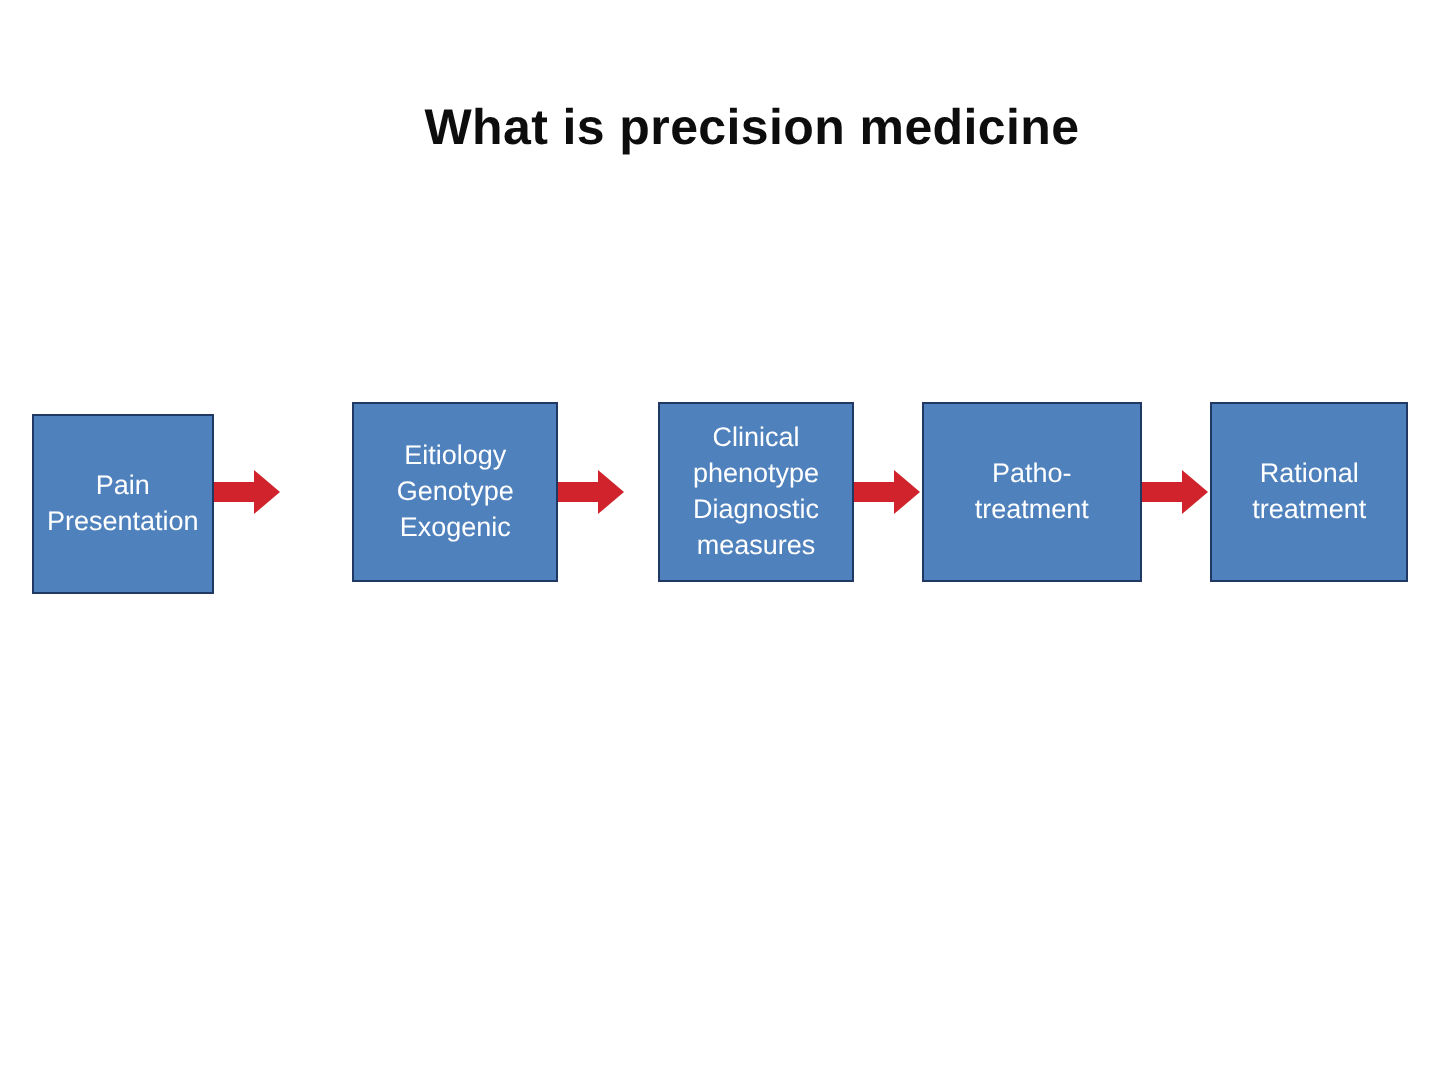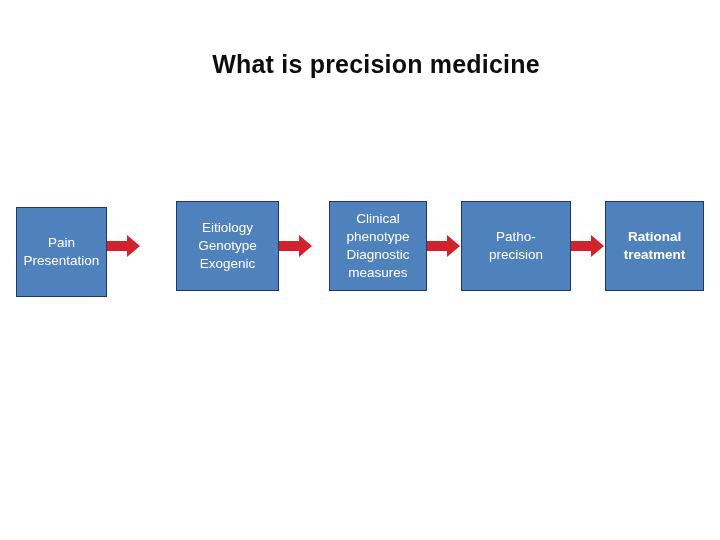--- a/index.html
+++ b/index.html
@@ -57,21 +57,21 @@
   }
   .box .box-text {
     display: block;
     width: 100%;
     white-space: pre-line;
   }
   .box-1 { width: 112px; margin-top: 12px; }
   .box-2 { width: 128px; margin-left: 35px; }
   .box-3 { width: 120px; margin-left: 16px; }
   .box-4 { width: 137px; }
-  .box-5 { width: 122px; font-weight: bold; }
+  .box-5 { width: 122px; }
 
   .arrow {
     flex: 1 1 auto;
     display: flex;
     align-items: center;
     justify-content: center;
     height: 90px;
   }
   .arrow svg { display: block; }
 </style>
@@ -115,21 +115,21 @@
     </div>
 
     <div class="arrow">
       <svg width="34" height="22" viewBox="0 0 34 22">
         <polygon points="0,6 20,6 20,0 33,11 20,22 20,16 0,16" fill="#d0232b"></polygon>
       </svg>
     </div>
 
     <div class="box box-4">
       <span class="box-text">Patho-
-precision</span>
+treatment</span>
     </div>
 
     <div class="arrow">
       <svg width="34" height="22" viewBox="0 0 34 22">
         <polygon points="0,6 20,6 20,0 33,11 20,22 20,16 0,16" fill="#d0232b"></polygon>
       </svg>
     </div>
 
     <div class="box box-5">
       <span class="box-text">Rational

